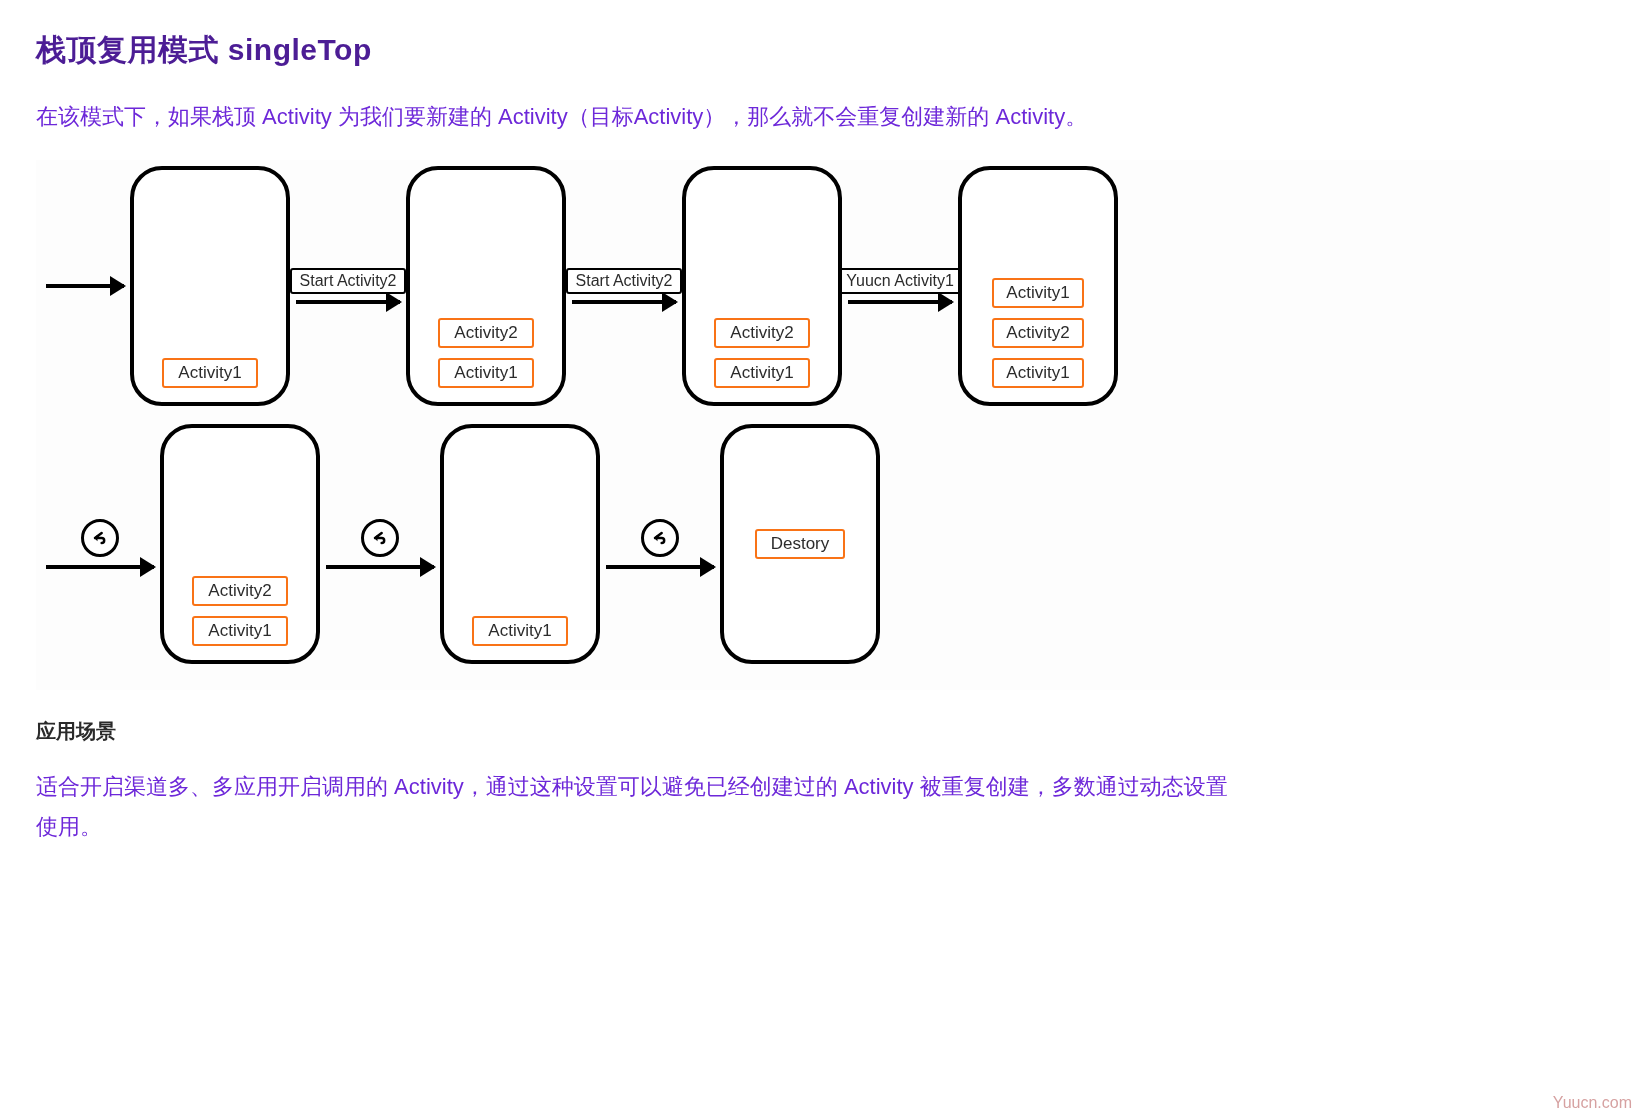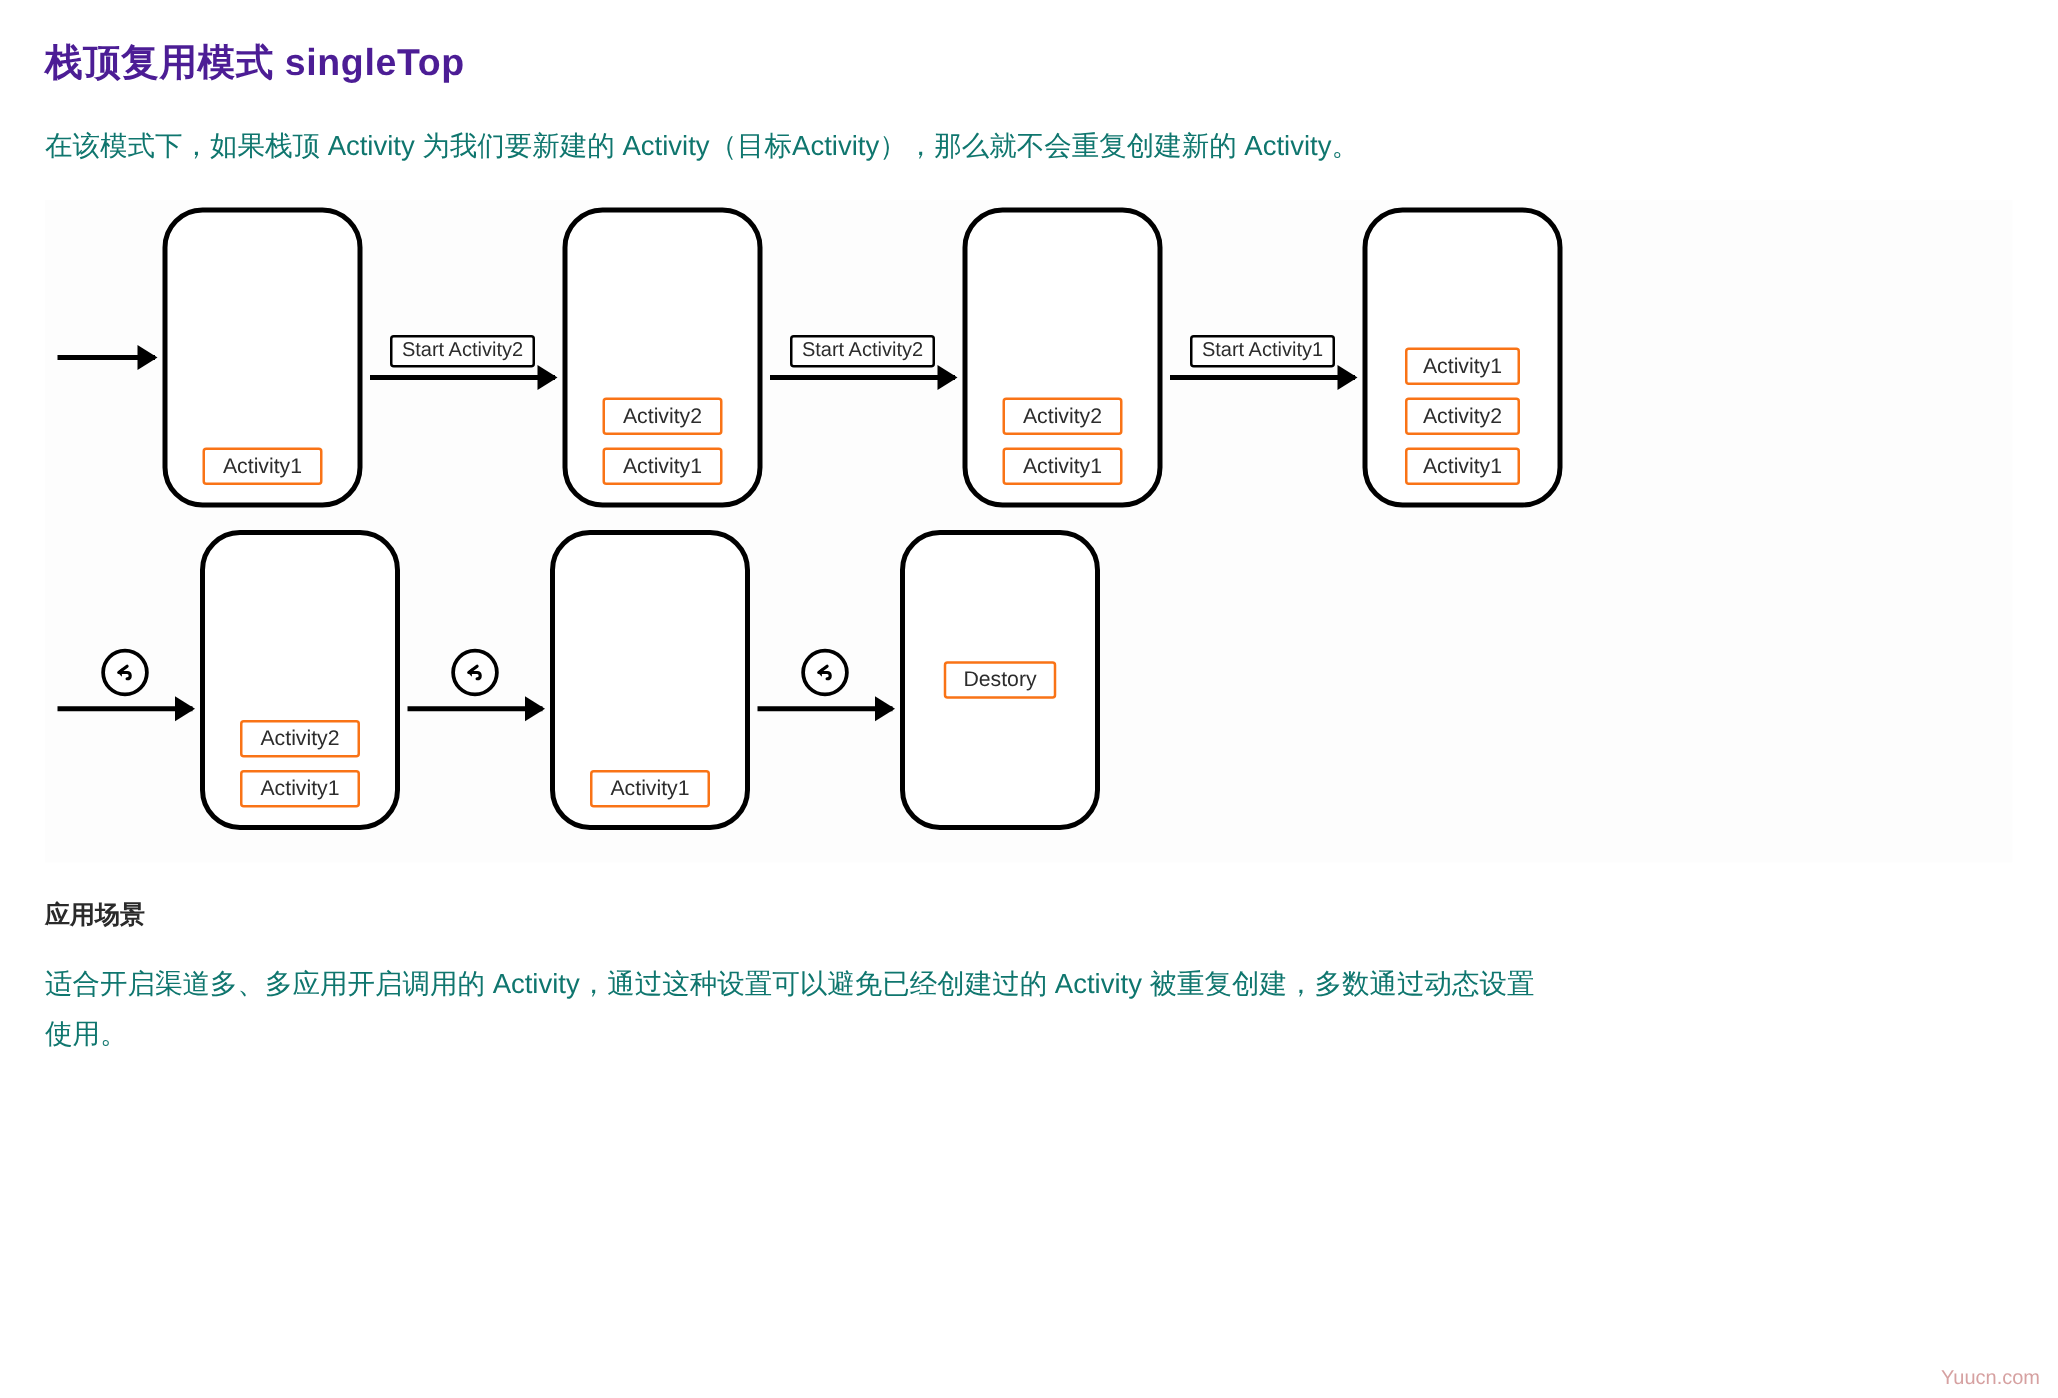--- a/index.html
+++ b/index.html
@@ -12,21 +12,21 @@
   }
   .heading {
     font-size: 30px;
     font-weight: 700;
     color: #4c1d95;
     margin-bottom: 26px;
     letter-spacing: 0.5px;
   }
   .para {
     font-size: 22px;
-    color: #0f766e;
+    color: #6d28d9;
     line-height: 1.85;
     margin-bottom: 22px;
     max-width: 1200px;
   }
   .subheading {
     font-size: 20px;
     font-weight: 700;
     color: #2a2a2a;
     margin-top: 28px;
     margin-bottom: 22px;
@@ -67,21 +67,21 @@
     transform: translateY(-50%);
     width: 0; height: 0;
     border-left: 16px solid #000;
     border-top: 10px solid transparent;
     border-bottom: 10px solid transparent;
   }
   .arrow-container {
     display: flex;
     flex-direction: column;
     align-items: center;
-    width: 160px;
+    width: 116px;
     padding: 0 6px;
   }
   .arrow-container.short { width: 90px; }
   .stack {
     width: 160px;
     height: 240px;
     border: 4px solid #000;
     border-radius: 32px;
     background: #fff;
     display: flex;
@@ -157,21 +157,21 @@
       <div class="arrow-label">Start Activity2</div>
       <div class="arrow-line"></div>
     </div>
 
     <div class="stack">
       <div class="activity-box">Activity1</div>
       <div class="activity-box">Activity2</div>
     </div>
 
     <div class="arrow-container">
-      <div class="arrow-label">Start Activity1</div>
+      <div class="arrow-label">Yuucn Activity1</div>
       <div class="arrow-line"></div>
     </div>
 
     <div class="stack tall">
       <div class="activity-box">Activity1</div>
       <div class="activity-box">Activity2</div>
       <div class="activity-box">Activity1</div>
     </div>
 
   </div>

